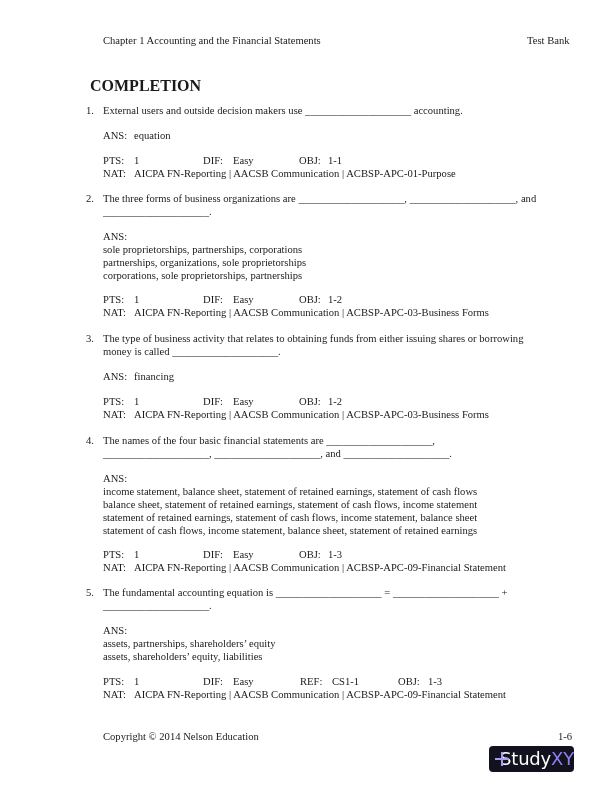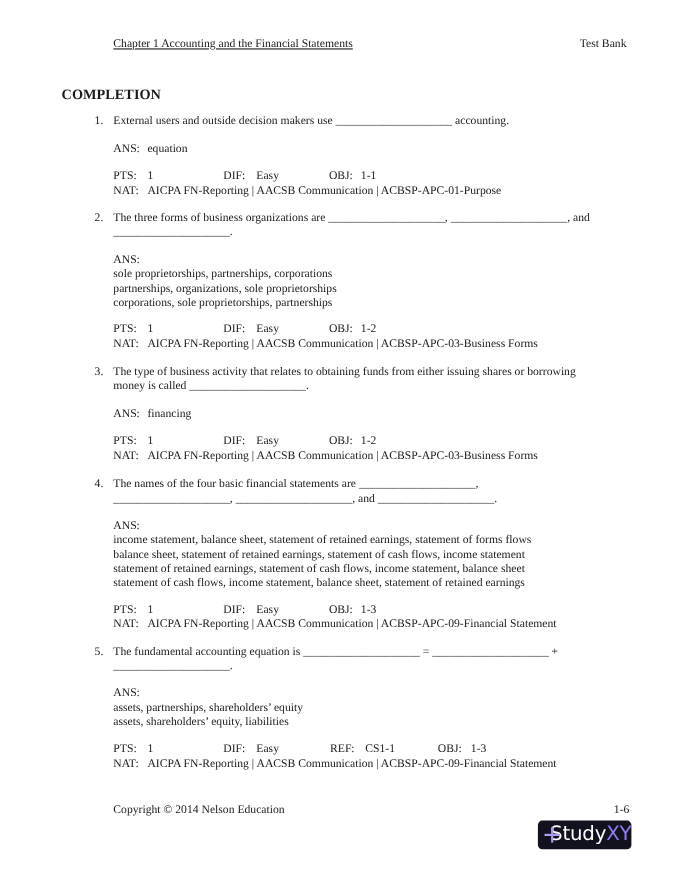--- a/index.html
+++ b/index.html
@@ -2,23 +2,23 @@
 <html><head>
 <meta charset="utf-8">
 <style>
   html, body { margin: 0; padding: 0; background: #ffffff; }
   body {
     width: 612px; height: 792px; position: relative; overflow: hidden;
     font-family: "Liberation Serif", "DejaVu Serif", serif;
     font-size: 10.6px; color: #1a1a1a; line-height: 12.9px;
   }
   .abs { position: absolute; white-space: pre; }
-  .header-left { left: 103px; top: 35px; text-decoration: underline; }
+  .header-left { left: 103px; top: 35px; }
   .header-right { left: 527px; top: 35px; }
-  .section-title { left: 56px; top: 80px; font-weight: bold; font-size: 13px; }
+  .section-title { left: 90px; top: 80px; font-weight: bold; font-size: 16px; }
   .q { position: absolute; left: 0; width: 612px; }
   .qnum { position: absolute; left: 86px; }
   .qtext { position: absolute; left: 103px; white-space: pre; }
   .line { position: absolute; left: 103px; white-space: pre; font-family: Liberation Serif, serif; }
   .lbl { position: absolute; white-space: pre; }
   .footer-left { left: 103px; top: 731px; }
   .footer-right { left: 558px; top: 731px; }
   .badge {
     position: absolute; left: 489px; top: 746px; width: 85px; height: 26px;
     background: #12121f; border-radius: 4px; display: flex; align-items: center;
@@ -91,21 +91,21 @@
   <span class="lbl" style="left:328px;top:63px">1-2</span>
   <span class="lbl" style="left:103px;top:76px">NAT:</span>
   <span class="lbl" style="left:134px;top:76px">AICPA FN-Reporting | AACSB Communication | ACBSP-APC-03-Business Forms</span>
 </div>
 
 <div class="q" style="top:435px;">
   <span class="qnum" style="top:0">4.</span>
   <span class="qtext" style="top:0">The names of the four basic financial statements are ____________________,</span>
   <span class="qtext" style="top:13px">____________________, ____________________, and ____________________.</span>
   <span class="lbl" style="left:103px;top:38px">ANS:</span>
-  <span class="line" style="top:51px">income statement, balance sheet, statement of retained earnings, statement of forms flows</span>
+  <span class="line" style="top:51px">income statement, balance sheet, statement of retained earnings, statement of cash flows</span>
   <span class="line" style="top:64px">balance sheet, statement of retained earnings, statement of cash flows, income statement</span>
   <span class="line" style="top:77px">statement of retained earnings, statement of cash flows, income statement, balance sheet</span>
   <span class="line" style="top:90px">statement of cash flows, income statement, balance sheet, statement of retained earnings</span>
   <span class="lbl" style="left:103px;top:114px">PTS:</span>
   <span class="lbl" style="left:134px;top:114px">1</span>
   <span class="lbl" style="left:203px;top:114px">DIF:</span>
   <span class="lbl" style="left:233px;top:114px">Easy</span>
   <span class="lbl" style="left:299px;top:114px">OBJ:</span>
   <span class="lbl" style="left:328px;top:114px">1-3</span>
   <span class="lbl" style="left:103px;top:127px">NAT:</span>

